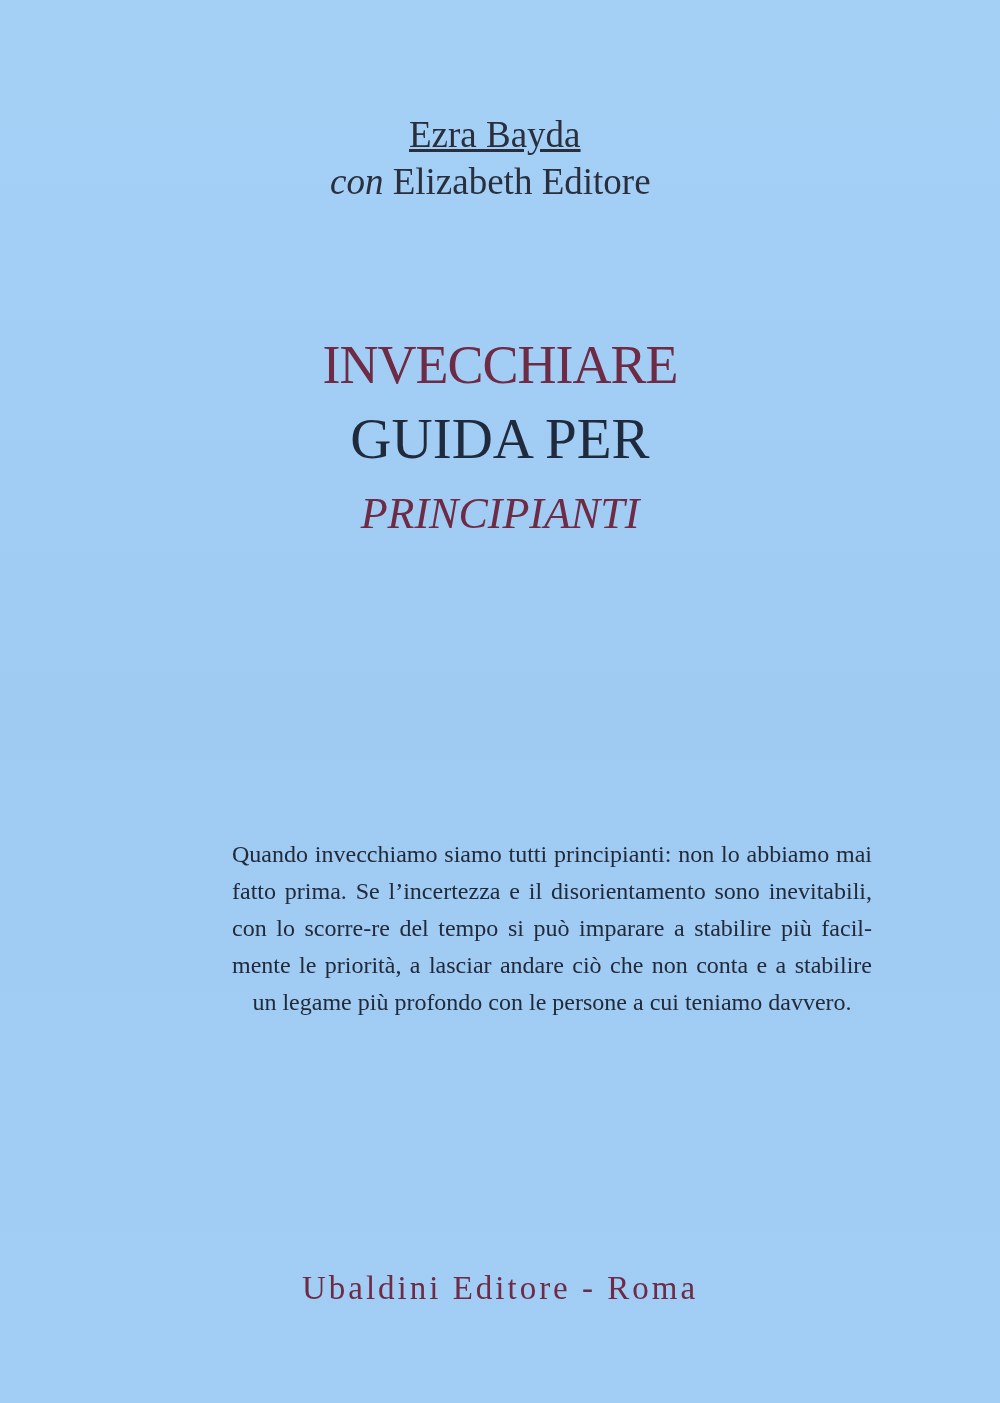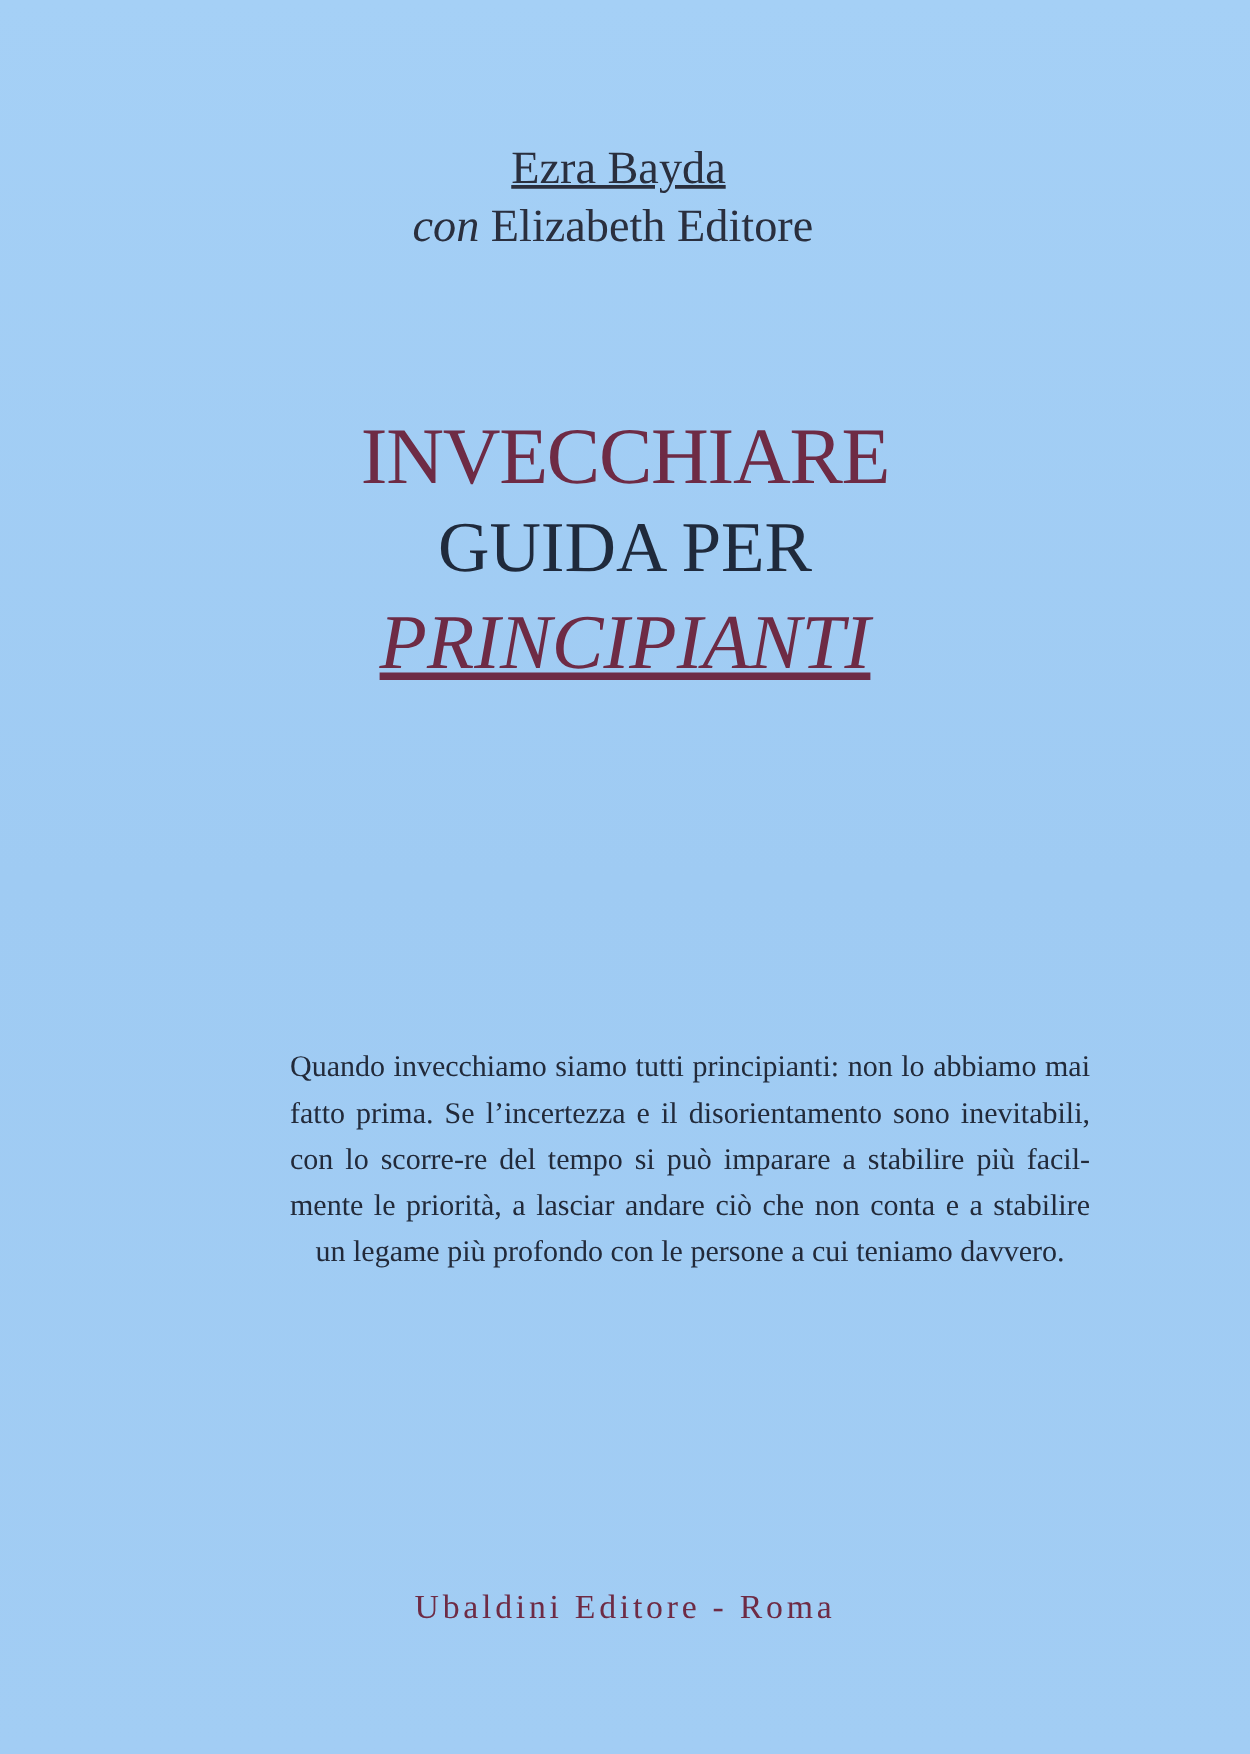--- a/index.html
+++ b/index.html
@@ -46,57 +46,56 @@
     }
     .title-block {
       position: absolute;
       top: 326px;
       left: 0;
       width: 1000px;
       text-align: center;
     }
     .title-main {
       color: #6e2b45;
-      font-size: 64px;
+      font-size: 54px;
       line-height: 78px;
       letter-spacing: -1px;
     }
     .title-sub1 {
       color: #1f2a3c;
       font-size: 57px;
       line-height: 70px;
       margin-top: 0px;
     }
     .title-sub2 {
       color: #6e2b45;
-      font-size: 62px;
+      font-size: 44px;
       line-height: 80px;
       font-style: italic;
-      text-decoration: underline;
     }
     .blurb {
       position: absolute;
       top: 836px;
       left: 232px;
       width: 640px;
       color: #222a3a;
       font-size: 24px;
       line-height: 37px;
       text-align: justify;
       text-align-last: center;
       hyphens: manual;
     }
     .publisher {
       position: absolute;
       top: 1270px;
       left: 0;
       width: 1000px;
       text-align: center;
       color: #6e2b45;
-      font-size: 27px;
+      font-size: 33px;
       letter-spacing: 3px;
     }
   </style>
 </head>
 <body>
 
 <div class="cover">
 
   <div class="authors">
     <div class="author-main">Ezra Bayda</div>

